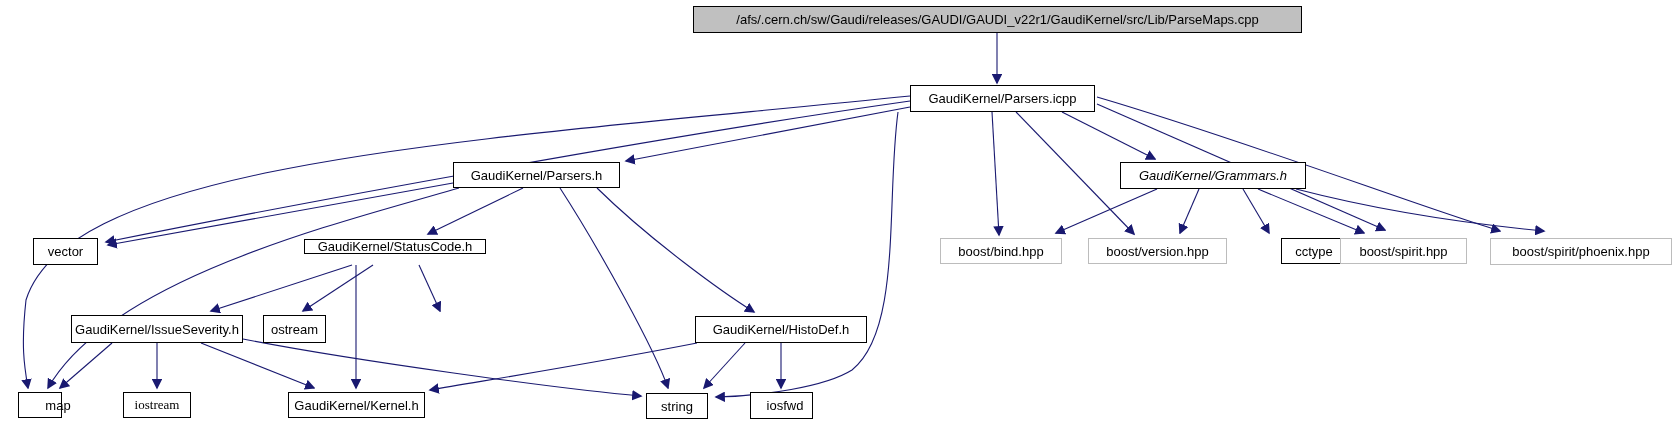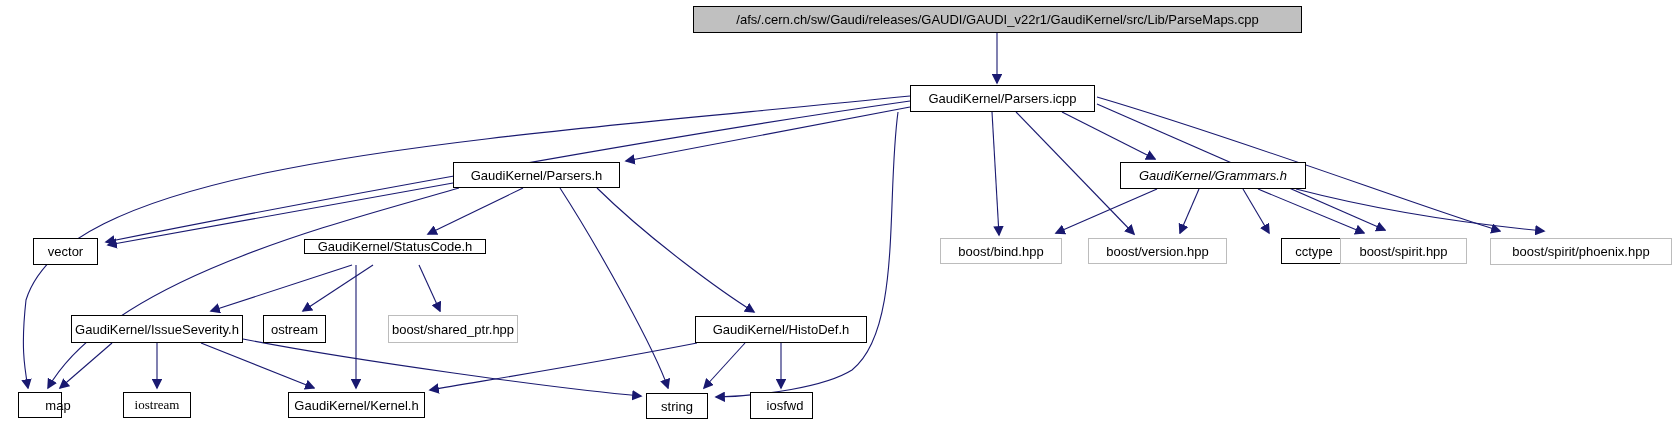--- a/index.html
+++ b/index.html
@@ -63,21 +63,20 @@
   <div class="node" style="left:1120px;top:162px;width:186px;height:27px;font-style:italic;">GaudiKernel/Grammars.h</div>
   <div class="node" style="left:33px;top:238px;width:65px;height:27px;">vector</div>
   <div class="node" style="left:304px;top:239px;width:182px;height:15px;text-align:center;">GaudiKernel/StatusCode.h</div>
   <div class="node external" style="left:940px;top:238px;width:122px;height:26px;">boost/bind.hpp</div>
   <div class="node external" style="left:1088px;top:238px;width:139px;height:26px;">boost/version.hpp</div>
   <div class="node" style="left:1250px;top:238px;width:66px;height:26px;margin-left:31px;">cctype</div>
   <div class="node external" style="left:1340px;top:238px;width:127px;height:26px;">boost/spirit.hpp</div>
   <div class="node external" style="left:1490px;top:238px;width:182px;height:27px;">boost/spirit/phoenix.hpp</div>
   <div class="node" style="left:71px;top:315px;width:172px;height:28px;">GaudiKernel/IssueSeverity.h</div>
   <div class="node" style="left:263px;top:315px;width:63px;height:28px;">ostream</div>
-  <div class="node external" style="left:388px;top:315px;width:130px;height:28px;">boost/shared_ptr.hpp</div>
   <div class="node" style="left:695px;top:316px;width:172px;height:27px;">GaudiKernel/HistoDef.h</div>
   <div class="node" style="left:18px;top:392px;width:44px;height:26px;padding-left:36px;">map</div>
   <div class="node" style="left:123px;top:392px;width:68px;height:26px;font-family:Liberation Serif, serif;">iostream</div>
   <div class="node" style="left:288px;top:392px;width:137px;height:26px;">GaudiKernel/Kernel.h</div>
   <div class="node" style="left:646px;top:393px;width:62px;height:26px;">string</div>
   <div class="node" style="left:750px;top:392px;width:63px;height:27px;padding-left:7px;">iosfwd</div>
 
 </div>
 
 </body></html>

